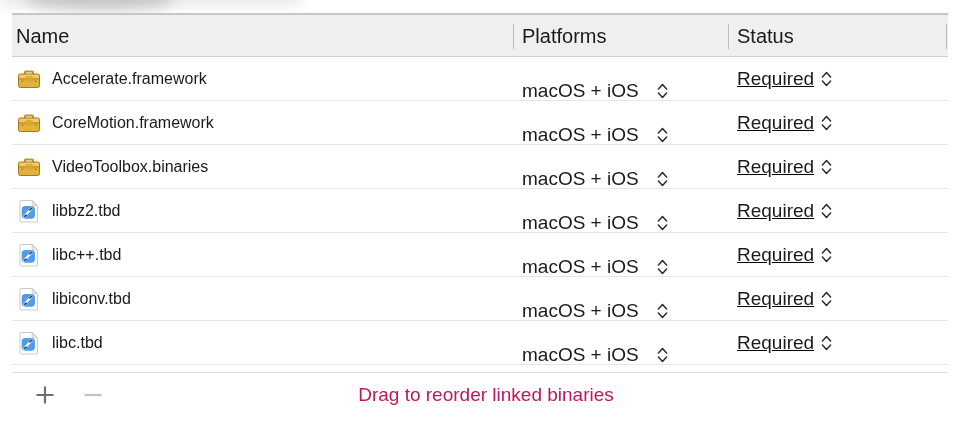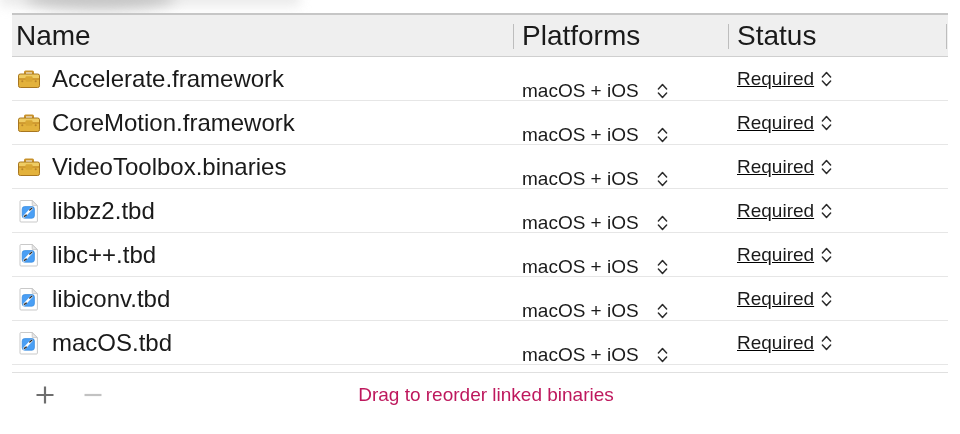--- a/index.html
+++ b/index.html
@@ -59,21 +59,21 @@
     background: #efefef;
     border-top: 2px solid #c6c6c6;
     border-bottom: 1px solid #cfcfcf;
     box-sizing: border-box;
   }
   .header-cell {
     position: absolute;
     top: 0;
     height: 42px;
     line-height: 42px;
-    font-size: 28px;
+    font-size: 20px;
     color: #1a1a1a;
     white-space: nowrap;
   }
   .hc-name      { left: 4px; }
   .hc-platforms { left: 510px; }
   .hc-status    { left: 725px; }
 
   .col-sep {
     position: absolute;
     top: 9px;
@@ -98,21 +98,21 @@
   .cell-name {
     position: absolute;
     left: 4px;
     top: 0;
     height: 43px;
     display: flex;
     align-items: center;
     gap: 10px;
   }
   .name-text {
-    font-size: 24px;
+    font-size: 16px;
     color: #1a1a1a;
     white-space: nowrap;
   }
 
   .cell-platforms {
     position: absolute;
     left: 510px;
     top: 12px;
     height: 43px;
     display: flex;
@@ -432,21 +432,21 @@
           <svg class="icon" viewBox="0 0 26 26" xmlns="http://www.w3.org/2000/svg">
             <path d="M5 2.5h11.2L21.4 7.6V23a1 1 0 0 1-1 1H5a1 1 0 0 1-1-1V3.5a1 1 0 0 1 1-1z" fill="#ffffff" stroke="#c3c3c3" stroke-width="0.9"></path>
             <path d="M16.2 2.6v4.2a0.8 0.8 0 0 0 0.8 0.8h4.3z" fill="#e8e8e8" stroke="#c3c3c3" stroke-width="0.8"></path>
             <rect x="6.2" y="8.6" width="12.2" height="11.6" rx="2.4" fill="#4a9ff5"></rect>
             <rect x="6.2" y="8.6" width="12.2" height="11.6" rx="2.4" fill="none" stroke="#2f86de" stroke-width="0.7"></rect>
             <path d="M8.2 18.6 15.6 10.4" stroke="#ffffff" stroke-width="2.3" stroke-linecap="round"></path>
             <path d="M8.4 18.4 10.2 17.2" stroke="#3a3a3a" stroke-width="1.6" stroke-linecap="round"></path>
             <path d="M13.8 12.0 15.8 10.3" stroke="#2b2b2b" stroke-width="1.4" stroke-linecap="round"></path>
           </svg>
         </span>
-        <span class="name-text">macOS.tbd</span>
+        <span class="name-text">libc.tbd</span>
       </div>
       <div class="cell-platforms">
         <span class="popup-text">macOS + iOS</span>
         <span>
           <svg class="popup-chevrons" viewBox="0 0 11 18">
               <path d="M1.4 7 5.5 2.6 9.6 7" fill="none" stroke="#2b2b2b" stroke-width="1.5" stroke-linecap="round" stroke-linejoin="round"></path>
               <path d="M1.4 11 5.5 15.4 9.6 11" fill="none" stroke="#2b2b2b" stroke-width="1.5" stroke-linecap="round" stroke-linejoin="round"></path>
             </svg>
         </span>
       </div>

